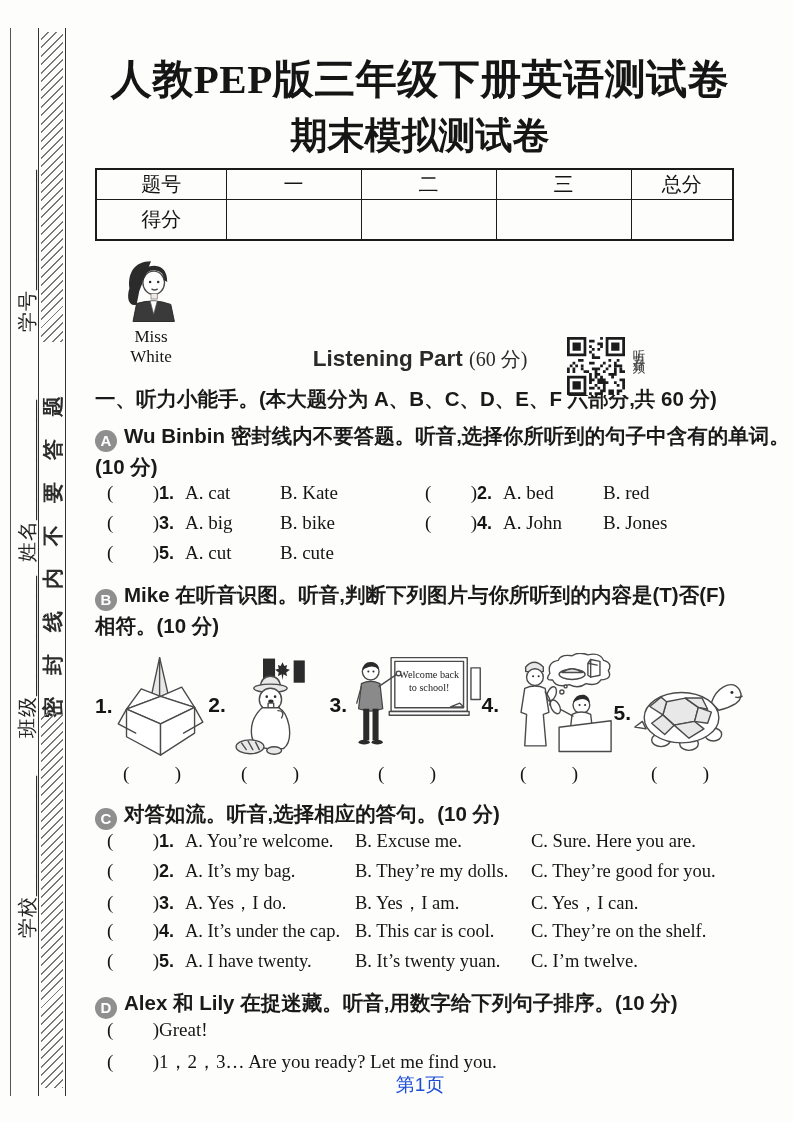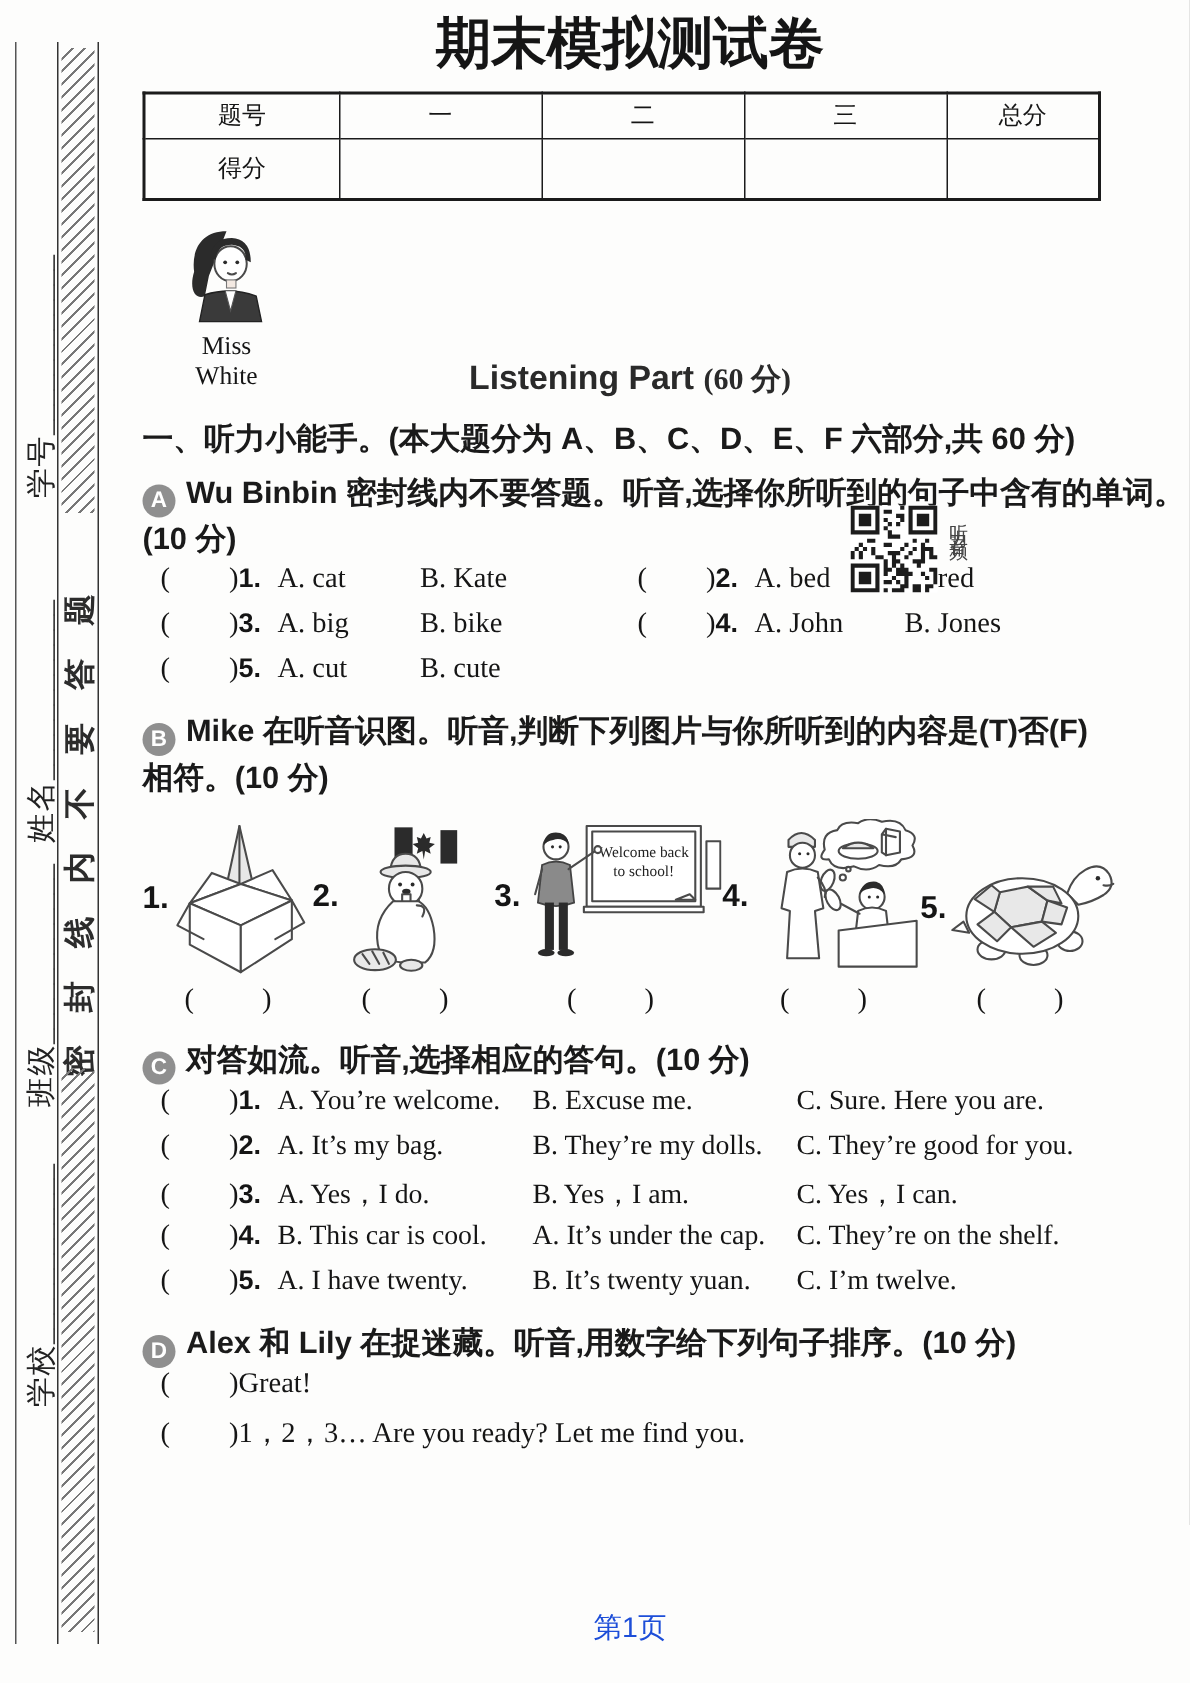--- a/index.html
+++ b/index.html
@@ -26,38 +26,38 @@
   .main { position:absolute; left:95px; top:0; width:650px; }
 
   .title-1 { margin-top:52px; text-align:center; font-weight:700; font-size:41px;
              font-family:"Liberation Serif", serif; letter-spacing:0.5px; }
   .title-2 { margin-top:4px; text-align:center; font-weight:700; font-size:37px; }
 
   .meta-line { margin-top:16px; text-align:right; font-size:21px; padding-right:12px; }
   .meta-line .gap { display:inline-block; width:26px; }
 
   table.score { width:637px; border-collapse:collapse; margin-top:7px; table-layout:fixed; }
-  table.score td { border:1.5px solid #1b1b1b; text-align:center; font-size:16px; }
+  table.score td { border:1.5px solid #1b1b1b; text-align:center; font-size:20px; }
   table.score { border:2.5px solid #1b1b1b; }
   table.score tr.r1 td { height:30px; }
   table.score tr.r2 td { height:41px; }
   .cw0{width:130px;} .cw1{width:135px;} .cw2{width:135px;} .cw3{width:135px;} .cw4{width:102px;}
 
   
   .greeting { position:relative; margin-top:15px; height:88px; }
   .avatar-box { position:absolute; left:18px; top:2px; width:76px; text-align:center; }
   .speaker { font-size:17px; margin-top:1px; }
   .bubble { position:absolute; left:92px; top:12px; right:6px; border:1.7px solid #1d1d1d;
             border-radius:19px; padding:7px 10px 8px; font-size:18.5px; white-space:nowrap; background:#fdfdfc; }
   .bubble-tail { position:absolute; left:-9px; top:12px; width:15px; height:15px; background:#fdfdfc;
                  border-left:1.7px solid #1d1d1d; border-bottom:1.7px solid #1d1d1d; transform:rotate(45deg); }
 
   .listening-head { margin-top:2px; text-align:center; font-family:"Liberation Sans", sans-serif;
                     font-weight:700; font-size:22.5px; color:#2a2a2a; }
-  .listening-head .pts { font-family:"Liberation Serif", serif; font-weight:700; font-size:20px; }
+  .listening-head .pts { font-family:"Liberation Serif", serif; font-weight:400; font-size:20px; }
 
   .qr-block { position:absolute; left:567px; top:337px; display:flex; }
   .qr-frame { width:58px; height:58px; background:#fff; }
   .qr-label { writing-mode:vertical-rl; font-size:12.5px; letter-spacing:4px; color:#444; margin-left:5px; padding-top:2px; }
 
   .cnb { font-family:"Liberation Sans", sans-serif; font-weight:700; color:#1a1a1a; }
   .section-title { margin-top:12px; font-size:20.5px; white-space:nowrap; }
   .part-head { margin-top:8px; font-size:20.5px; line-height:30px; }
   .nowrap { white-space:nowrap; }
   .points-line { font-size:20.5px; line-height:30px; }
@@ -107,20 +107,21 @@
   <div class="vfield vf-4"><span>学校</span><span class="blank">____________</span></div>
 
   <div class="seal-strip">
     <div class="hatch top"></div>
     <div class="seal-text">密封线内不要答题</div>
     <div class="hatch bottom"></div>
   </div>
 
   <div class="main">
 
+    <div class="title-1">人教PEP版三年级下册英语测试卷</div>
     <div class="title-2">期末模拟测试卷</div>
 
 
     <table class="score">
       <tbody>
           <tr class="r1">
         <td class="cw0">题号</td>
         <td class="cw1">一</td>
         <td class="cw2">二</td>
         <td class="cw3">三</td>
@@ -387,22 +388,22 @@
       <span>A. Yes，I do.</span>
       <span>B. Yes，I am.</span>
       <span>C. Yes，I can.</span>
     </div>
     <div class="crow">
       <span class="blankp">
           <span>(</span>
           <span>)</span>
         </span>
       <b class="qnum">4.</b>
+      <span>A. It’s under the cap.</span>
       <span>B. This car is cool.</span>
-      <span>A. It’s under the cap.</span>
       <span>C. They’re on the shelf.</span>
     </div>
     <div class="crow">
       <span class="blankp">
           <span>(</span>
           <span>)</span>
         </span>
       <b class="qnum">5.</b>
       <span>A. I have twenty.</span>
       <span>B. It’s twenty yuan.</span>

